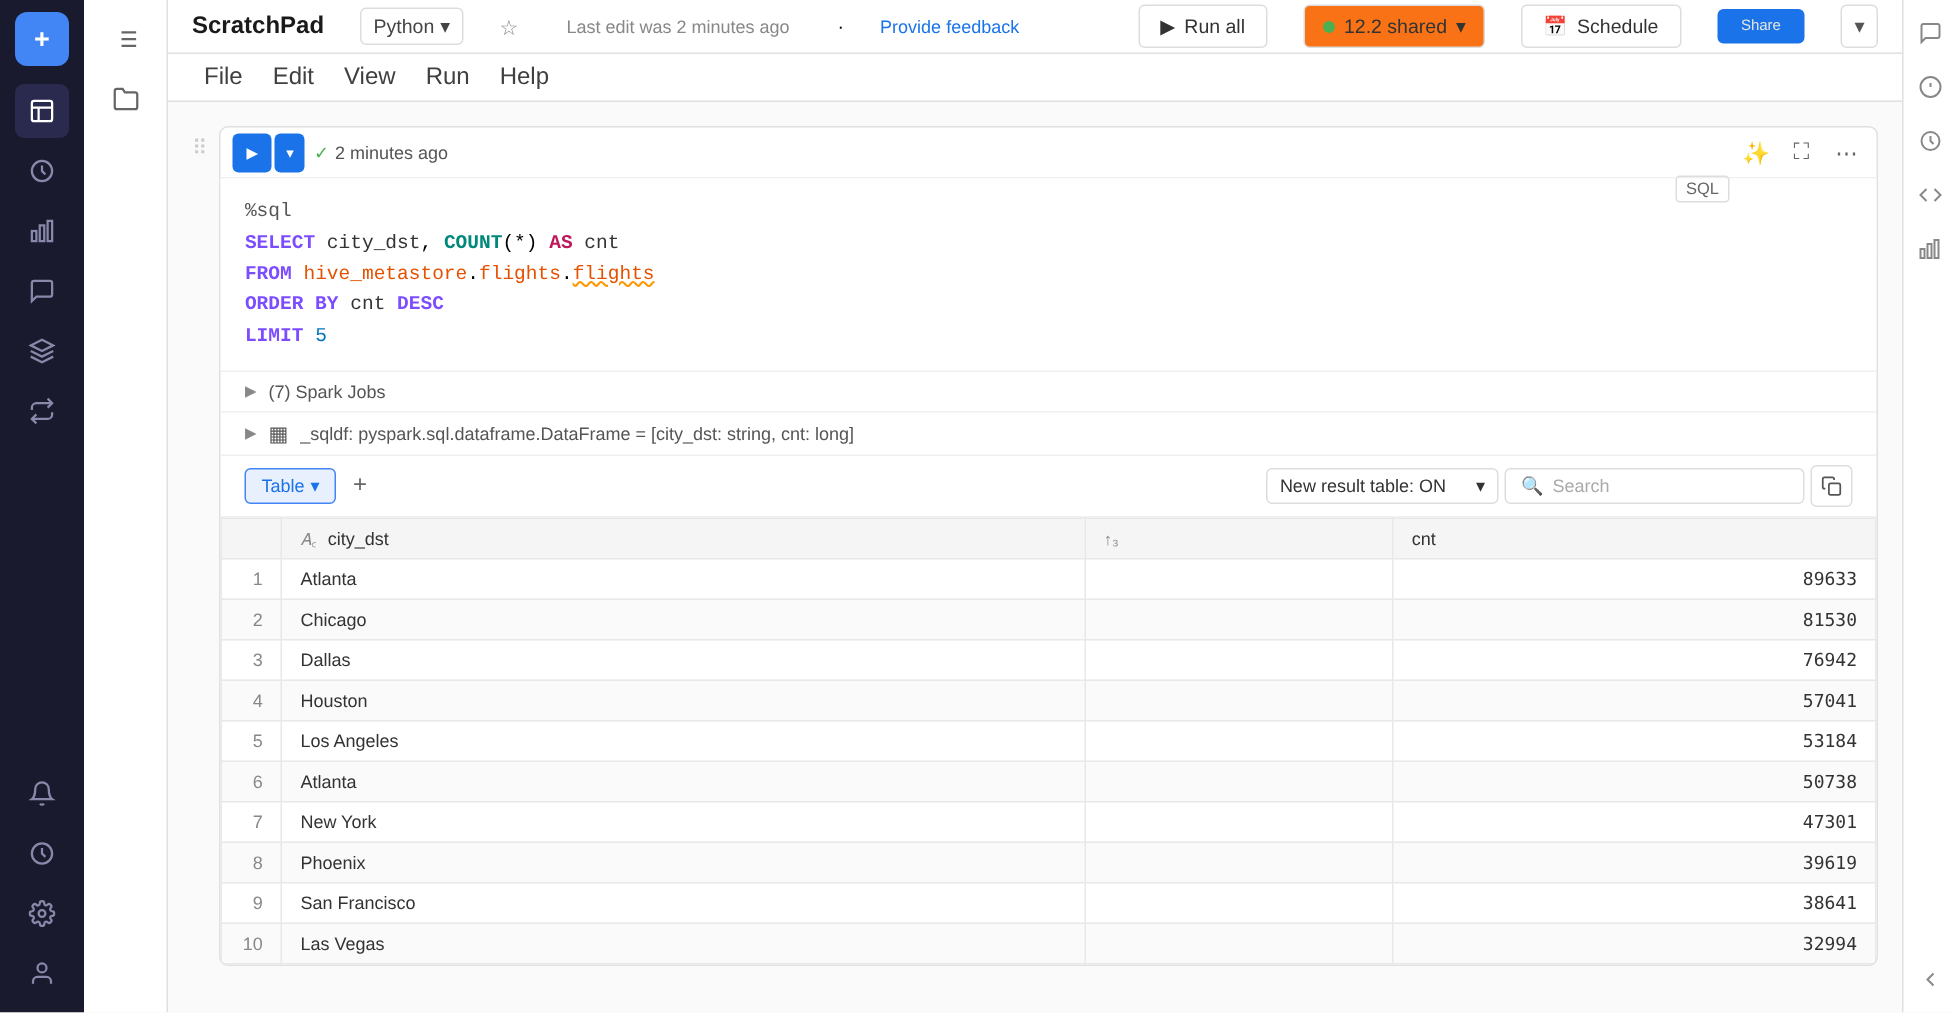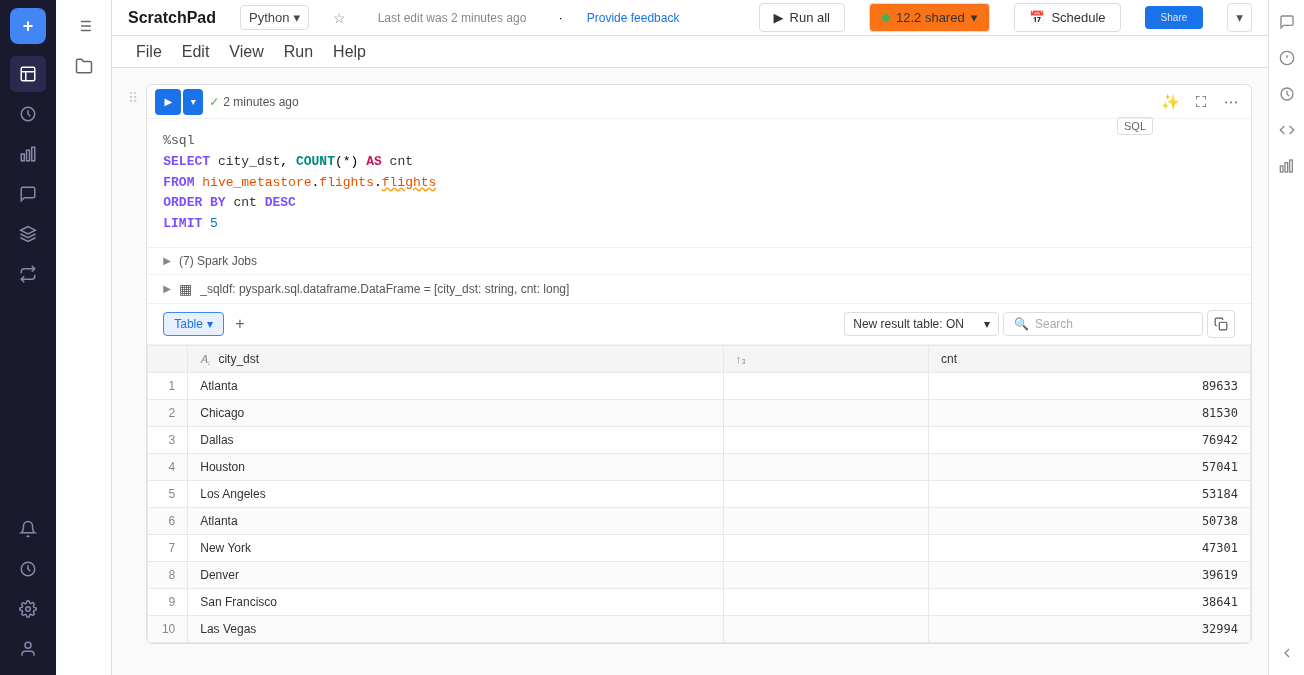--- a/index.html
+++ b/index.html
@@ -627,21 +627,21 @@
     <td class="num-val">50738</td>
   </tr>
                 <tr>
     <td class="row-num">7</td>
     <td>New York</td>
     <td></td>
     <td class="num-val">47301</td>
   </tr>
                 <tr>
     <td class="row-num">8</td>
-    <td>Denver</td>
+    <td>Phoenix</td>
     <td></td>
     <td class="num-val">39619</td>
   </tr>
                 <tr>
     <td class="row-num">9</td>
     <td>San Francisco</td>
     <td></td>
     <td class="num-val">38641</td>
   </tr>
                 <tr>

